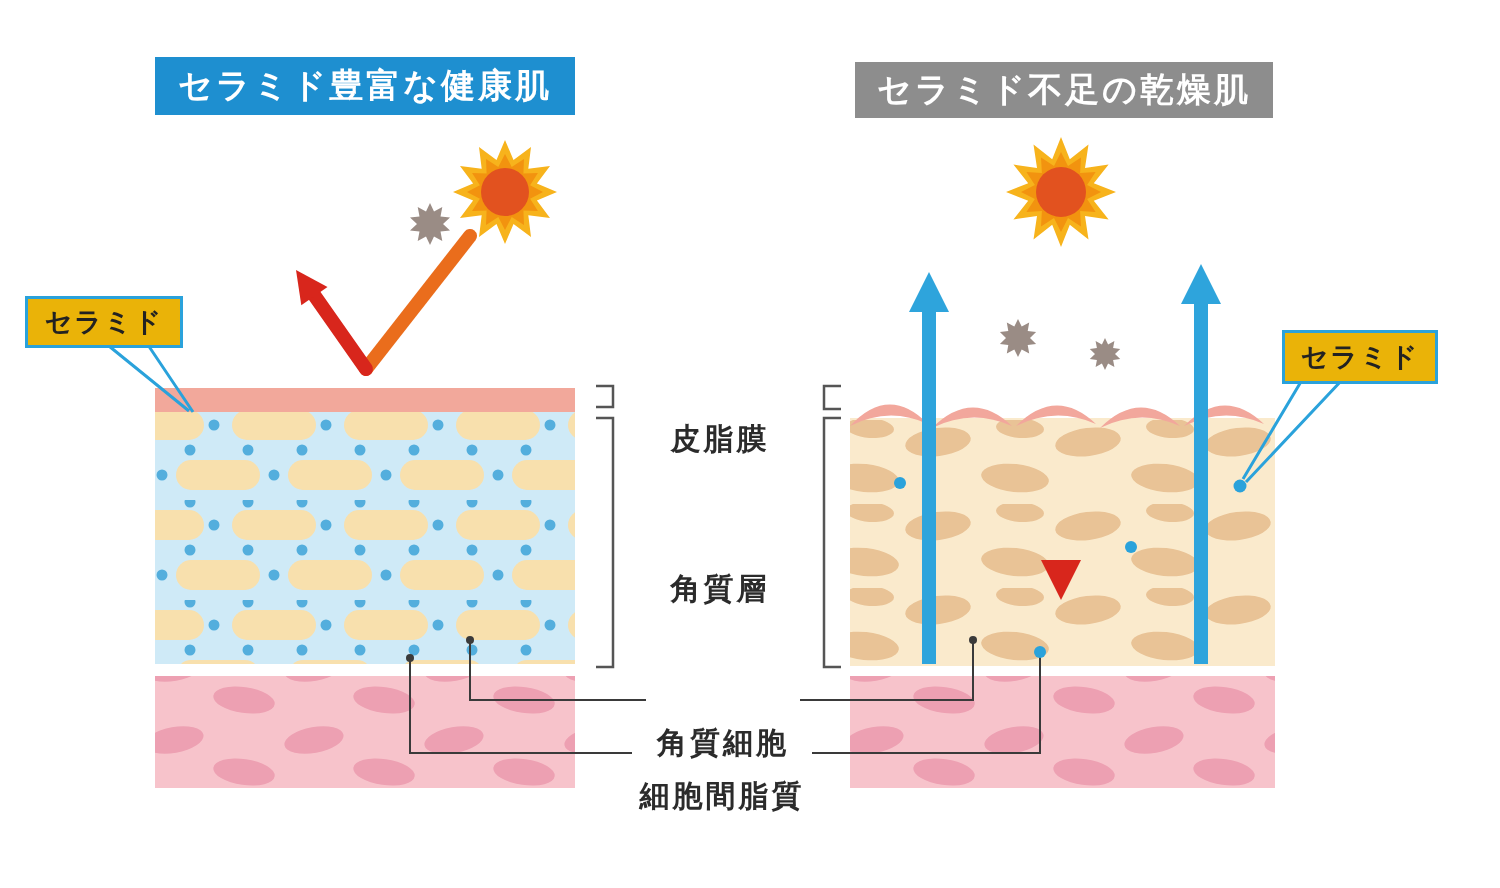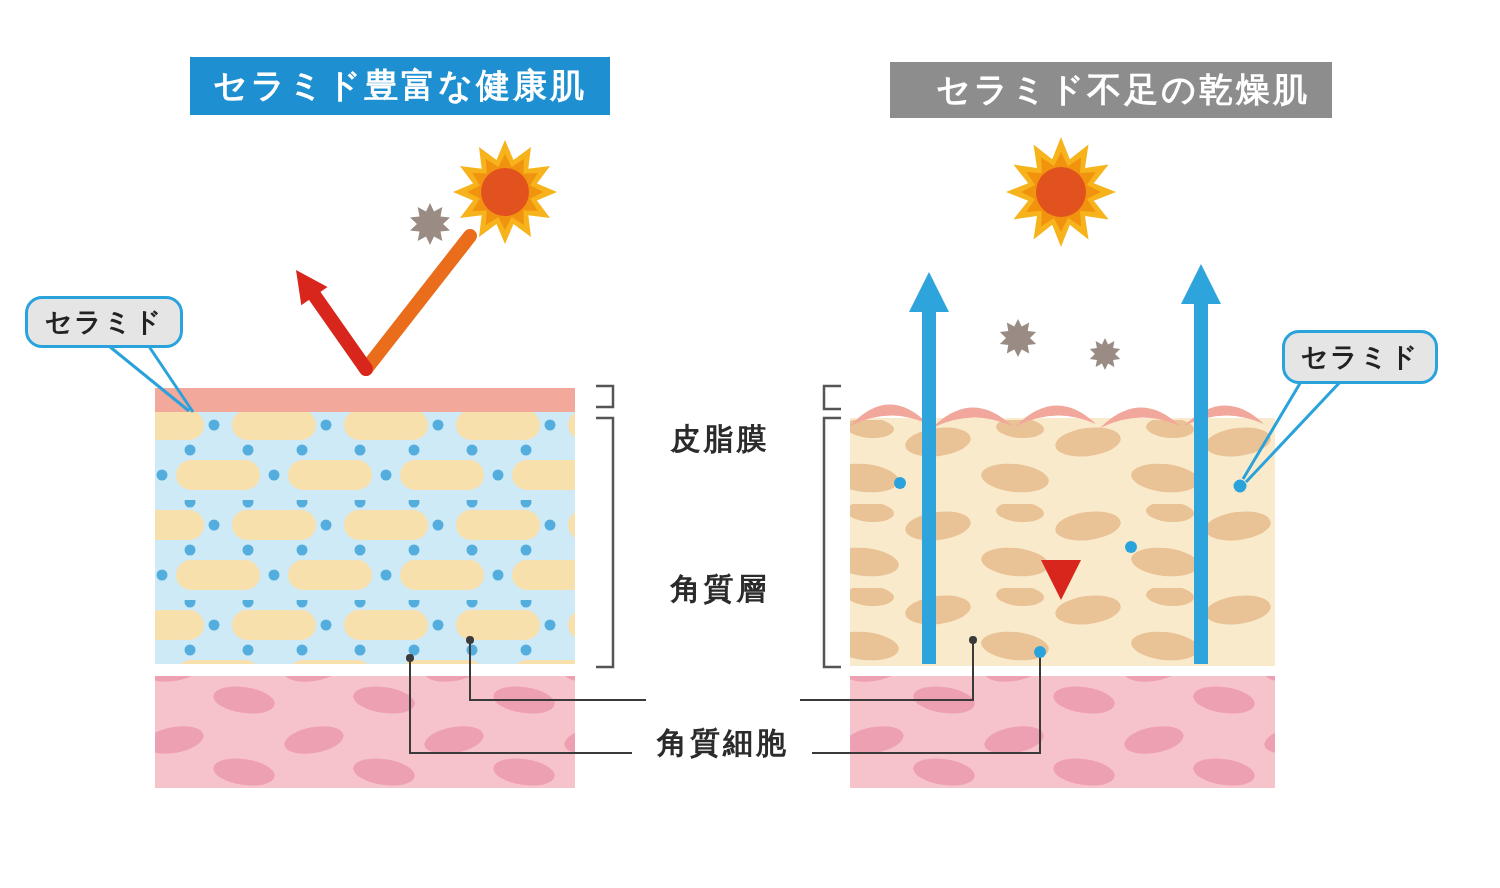--- a/index.html
+++ b/index.html
@@ -3,27 +3,27 @@
 <meta charset="utf-8">
 <style>
   html,body{margin:0;padding:0;background:#fff;}
   #stage{
     position:relative;width:1500px;height:888px;background:#ffffff;overflow:hidden;
     font-family:"DejaVu Sans","Liberation Sans",sans-serif;
   }
   #art{position:absolute;left:0;top:0;}
   .title-box{
     position:absolute;display:flex;align-items:center;justify-content:center;
-    color:#ffffff;font-size:34px;font-weight:bold;letter-spacing:3px;margin-left:35px;
+    color:#ffffff;font-size:34px;font-weight:bold;letter-spacing:3px;
   }
   #title-left{left:155px;top:57px;width:420px;height:58px;background:var(--title_blue,#1e8fd0);}
-  #title-right{left:855px;top:62px;width:418px;height:56px;background:var(--title_gray,#8d8d8d);padding-left:24px;}
+  #title-right{left:855px;top:62px;width:418px;height:56px;background:var(--title_gray,#8d8d8d);}
   .callout-box{
     position:absolute;display:flex;align-items:center;justify-content:center;
-    background:#e5e5e5;border:3px solid var(--accent_blue,#2aa2db);border-radius:17px;
+    background:#eab308;border:3px solid var(--accent_blue,#2aa2db);border-radius:0;
     color:#222;font-size:27px;font-weight:bold;letter-spacing:2px;z-index:3;
   }
   #callout-left{left:25px;top:296px;width:152px;height:46px;}
   #callout-right{left:1282px;top:330px;width:150px;height:48px;}
   .layer-label{
     position:absolute;color:#2b2b2b;font-size:30px;font-weight:600;
     letter-spacing:3px;text-align:center;z-index:2;margin-top:41px;
   }
   #label-sebum{left:648px;top:378px;width:144px;}
   #label-stratum{left:648px;top:528px;width:144px;}
@@ -154,14 +154,15 @@
 
   <div id="title-left" class="title-box">セラミド豊富な健康肌</div>
   <div id="title-right" class="title-box">セラミド不足の乾燥肌</div>
 
   <div id="callout-left" class="callout-box">セラミド</div>
   <div id="callout-right" class="callout-box">セラミド</div>
 
   <div id="label-sebum" class="layer-label">皮脂膜</div>
   <div id="label-corneocyte" class="layer-label">角質細胞</div>
   <div id="label-stratum" class="layer-label">角質層</div>
+  <div id="label-lipid" class="layer-label">細胞間脂質</div>
 
 </div>
 
 </body></html>

